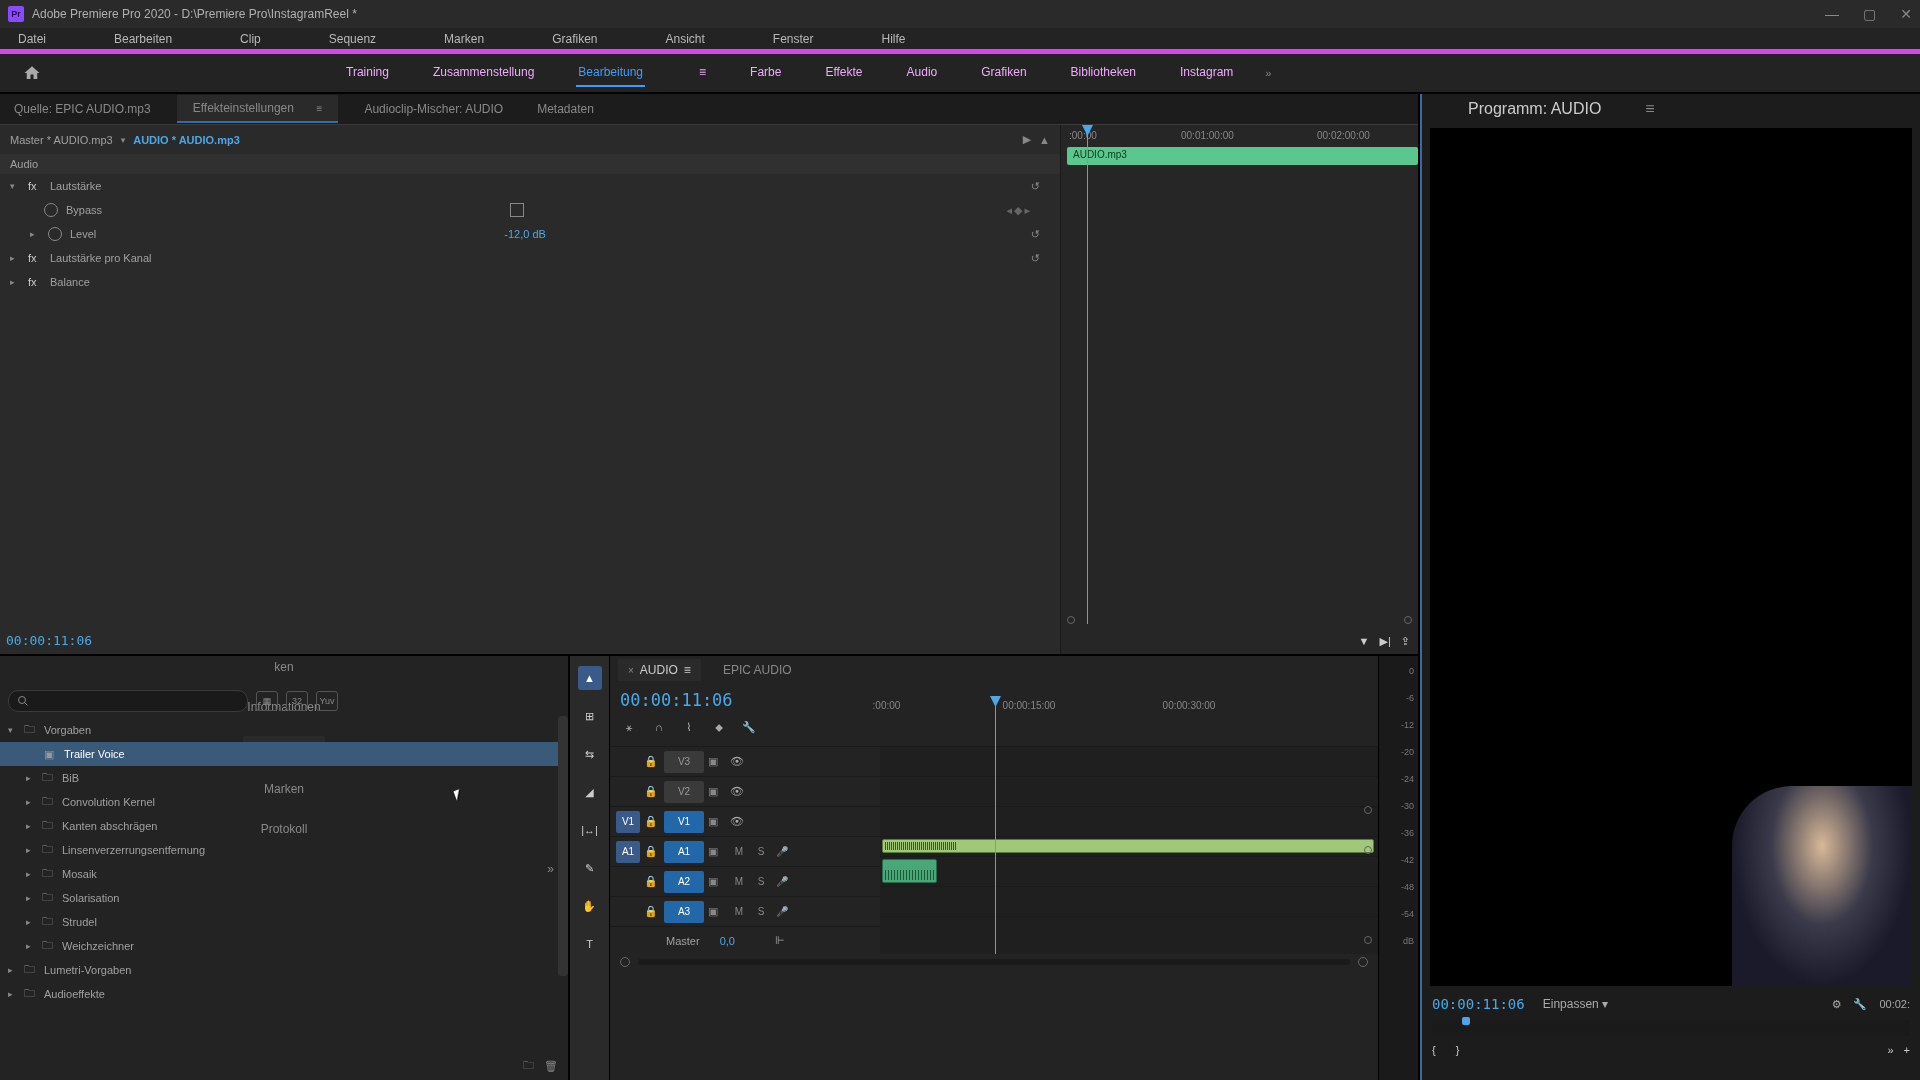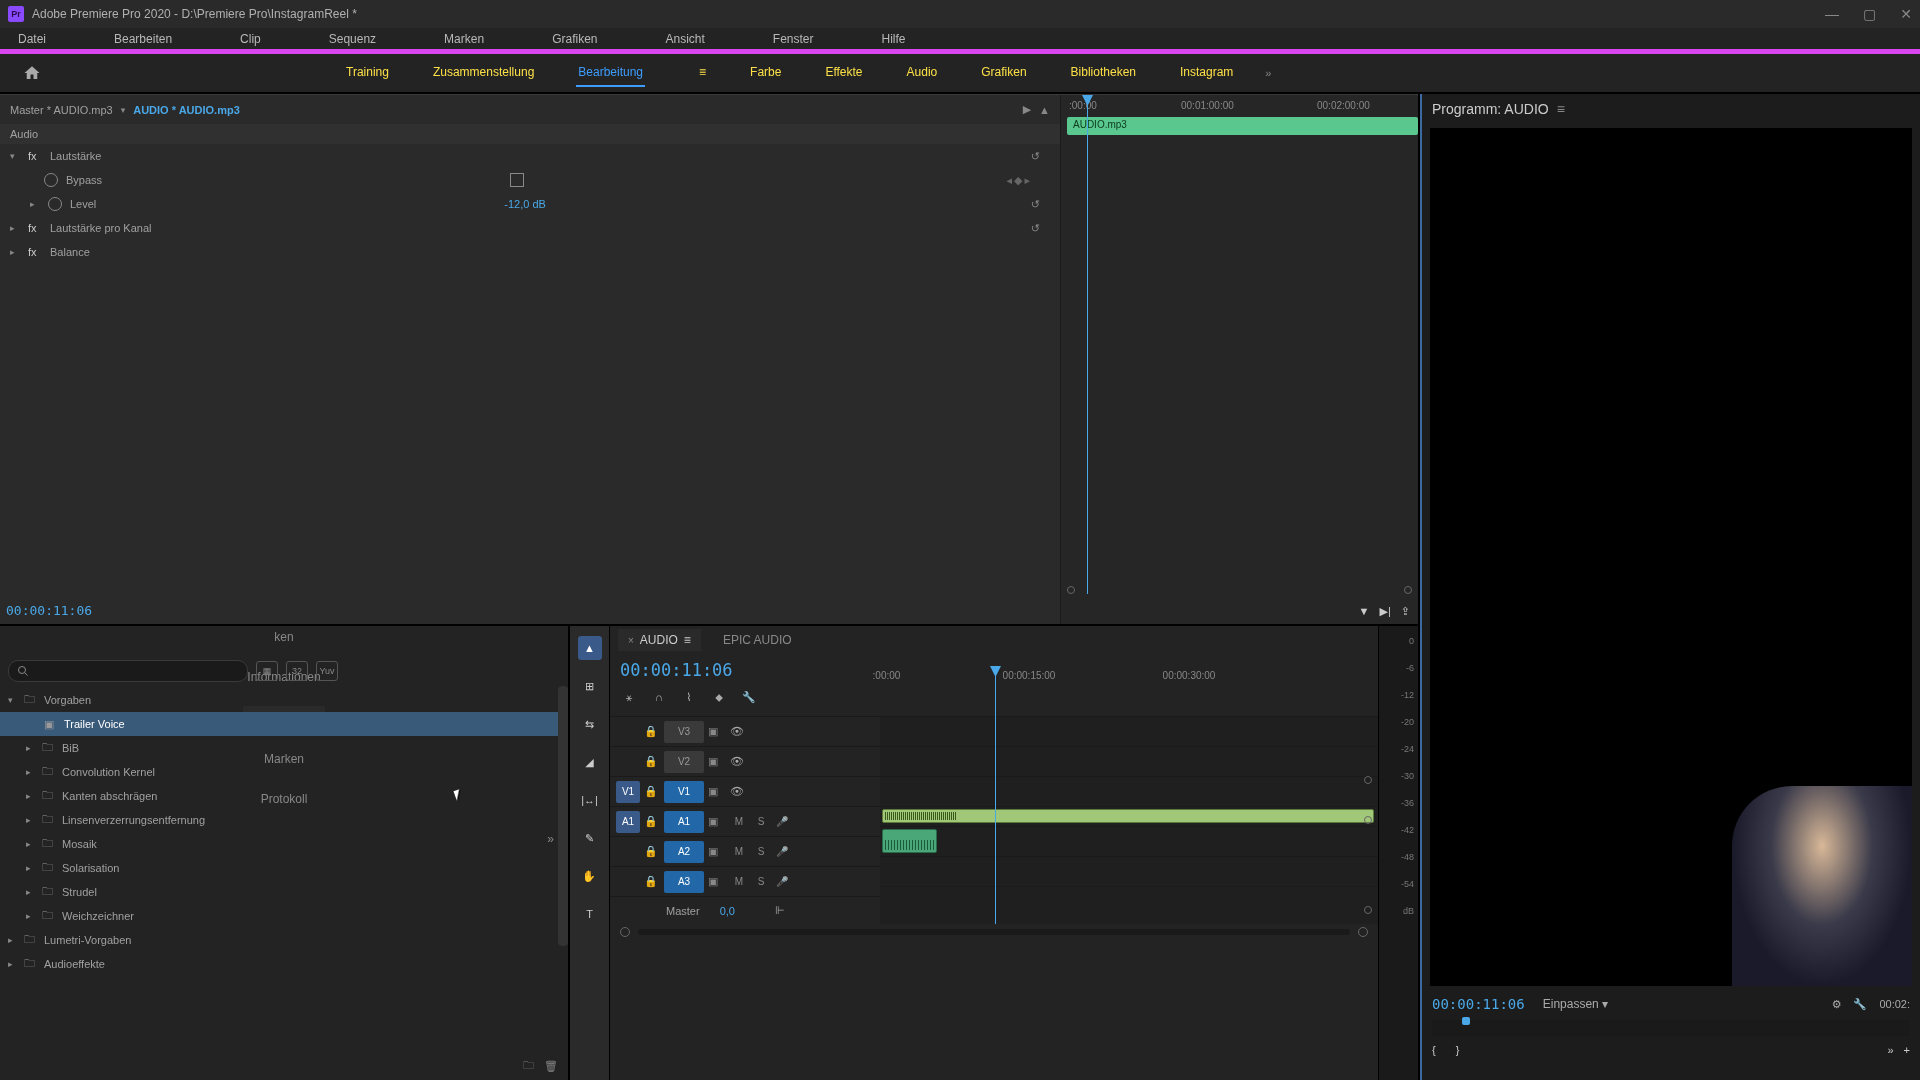--- a/index.html
+++ b/index.html
@@ -13,21 +13,21 @@
 .win-controls span { cursor: pointer; }
 
 
 .menubar { height: 26px; background: #232323; display: flex; align-items: center; padding: 0 8px; border-bottom: 5px solid #d946ef; gap: 48px; }
 .menubar span { padding: 4px 10px; cursor: pointer; color: #b8b8b8; font-size: 12px; }
 
 
 .workspacebar { height: 40px; background: #232323; display: flex; align-items: center; padding: 0 20px; border-bottom: 2px solid #000; }
 .home-icon { width: 24px; height: 24px; display: flex; align-items: center; justify-content: center; margin-right: 300px; cursor: pointer; }
 .workspace-tabs { display: flex; gap: 40px; }
-.workspace-tabs span { cursor: pointer; color: #fde047; font-size: 12px; padding: 6px 2px; }
+.workspace-tabs span { cursor: pointer; color: #f0abfc; font-size: 12px; padding: 6px 2px; }
 .workspace-tabs .active { color: #3d9dff; border-bottom: 2px solid #3d9dff; }
 .ws-menu { margin-left: 12px; color: #888; }
 .ws-overflow { margin-left: 30px; color: #888; cursor: pointer; }
 
 
 .main { display: grid; grid-template-columns: 1420px 500px; height: calc(100% - 94px); }
 
 
 .left-col { display: flex; flex-direction: column; border-right: 2px solid #000; }
 
@@ -133,21 +133,21 @@
 .tl-scroll .handle { width: 10px; height: 10px; border: 1px solid #666; border-radius: 50%; }
 .tl-scroll .bar { flex: 1; height: 6px; background: #1a1a1a; border-radius: 3px; }
 
 
 .meters { width: 40px; background: #1a1a1a; border-left: 1px solid #000; position: relative; padding-top: 10px; }
 .meter-scale { display: flex; flex-direction: column; align-items: flex-end; padding-right: 4px; gap: 17px; font-size: 9px; color: #777; }
 
 
 .program { display: flex; flex-direction: column; border-left: 2px solid #3a6aa0; }
 .prog-tabs { height: 30px; display: flex; align-items: center; padding: 0 10px; gap: 8px; }
-.prog-tabs span { color: #ccc; font-size: 14px; }
+.prog-tabs span { color: #ccc; font-size: 16px; margin-left: 36px; }
 .prog-view { flex: 1; background: #000; margin: 4px 8px; position: relative; }
 .webcam-overlay { position: absolute; bottom: 0; right: 0; width: 180px; height: 200px; background: radial-gradient(ellipse at 50% 30%, #d8b898 0%, #3a3a4a 40%, #1a1a2a 70%); border-top-left-radius: 60px; }
 .prog-controls { height: 90px; padding: 6px 10px; display: flex; flex-direction: column; gap: 8px; }
 .prog-row1 { display: flex; align-items: center; gap: 18px; }
 .prog-timecode { color: #4aa8e8; font-size: 14px; font-family: monospace; }
 .prog-fit { color: #aaa; font-size: 12px; }
 .prog-row1 .tools-r { margin-left: auto; display: flex; gap: 12px; color: #aaa; }
 .prog-scrub { height: 16px; background: #1a1a1a; border-radius: 3px; position: relative; }
 .prog-scrub .head { position: absolute; top: -3px; left: 30px; width: 8px; height: 8px; background: #4aa8e8; border-radius: 2px; }
 .prog-transport { display: flex; justify-content: center; gap: 20px; align-items: center; color: #ccc; }
@@ -199,20 +199,26 @@
     <span>Grafiken</span>
     <span>Bibliotheken</span>
     <span>Instagram</span>
   </div>
   <span class="ws-overflow">»</span>
 </div>
 
 <div class="main">
   <div class="left-col">
 
+    <div class="src-tabs">
+      <span>Quelle: EPIC AUDIO.mp3</span>
+      <span class="active"><span>Effekteinstellungen</span>&nbsp;&nbsp;<span class="tab-menu">≡</span></span>
+      <span>Audioclip-Mischer: AUDIO</span>
+      <span>Metadaten</span>
+    </div>
 
     <div class="effect-panel" style="position:relative">
       <div class="effect-props">
         <div class="master-row">
           <span>Master * AUDIO.mp3</span>
           <span class="chevdown">▾</span>
           <span class="link">AUDIO * AUDIO.mp3</span>
           <span style="margin-left:auto;color:#888;cursor:pointer">▶</span>
           <span style="color:#888">▲</span>
         </div>

